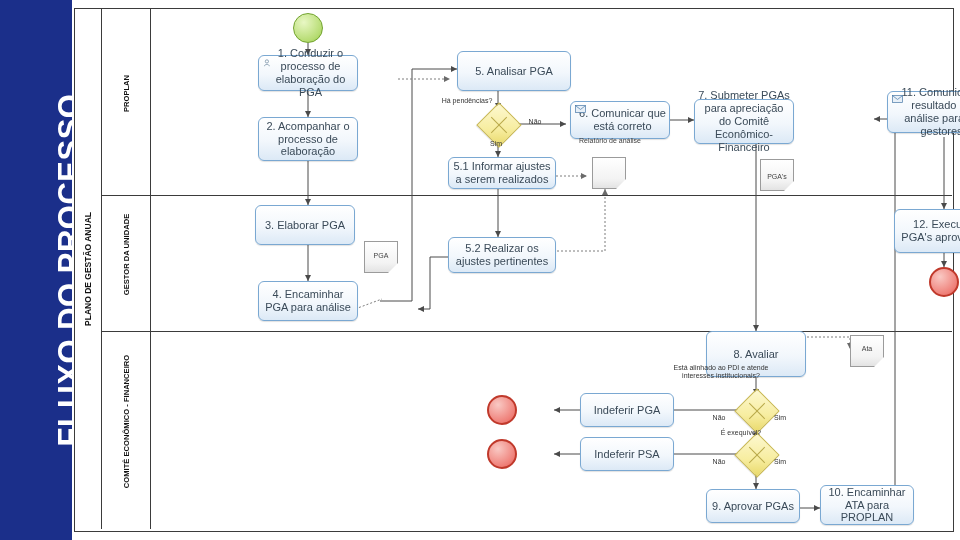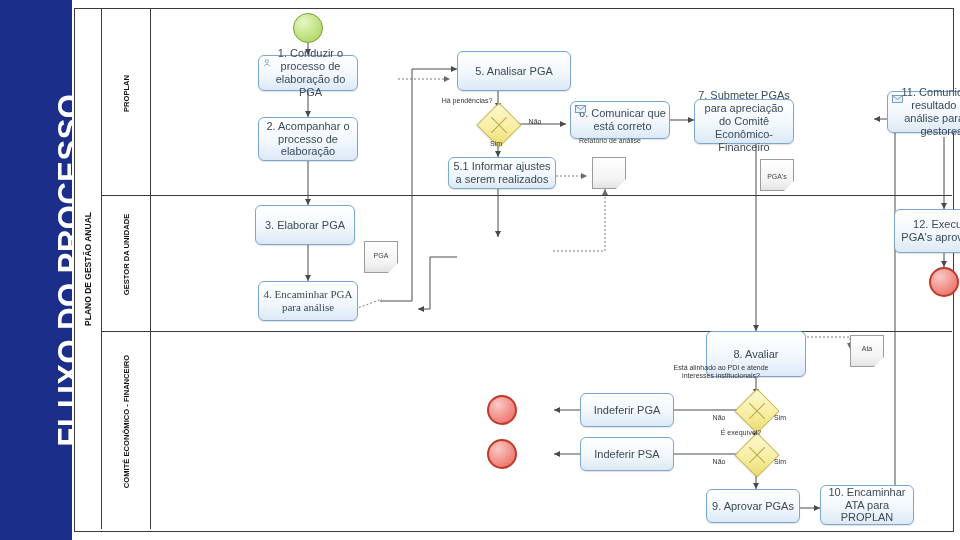--- a/index.html
+++ b/index.html
@@ -231,24 +231,27 @@
           <rect x="0.5" y="0.5" width="11" height="8" fill="#e8f0f8" stroke="#4b7aa8" stroke-width="0.8"></rect>
           <path d="M0.5 0.8 L6 5 L11.5 0.8" fill="none" stroke="#4b7aa8" stroke-width="0.8"></path>
         </svg>
         <span class="tx">11. Comunicar o resultado da análise para os gestores</span>
       </div>
 
       <div class="task" style="left:105px;top:196px;width:100px;height:40px;">
         <span class="tx">3. Elaborar PGA</span>
       </div>
 
-      <div class="task" style="left:108px;top:272px;width:100px;height:40px;font-family:Liberation Serif, serif;">
+      <div class="task" style="left:108px;top:272px;width:100px;height:40px;">
         <span class="tx">4. Encaminhar PGA para análise</span>
       </div>
 
+      <div class="task" style="left:298px;top:228px;width:108px;height:36px;">
+        <span class="tx">5.2 Realizar os ajustes pertinentes</span>
+      </div>
 
       <div class="task" style="left:744px;top:200px;width:100px;height:44px;">
         <span class="tx">12. Executar PGA's aprovados</span>
       </div>
       <div class="ev ev-end" style="left:779px;top:258px;"></div>
 
       <div class="task" style="left:556px;top:322px;width:100px;height:46px;">
         <span class="tx">8. Avaliar</span>
       </div>
 

